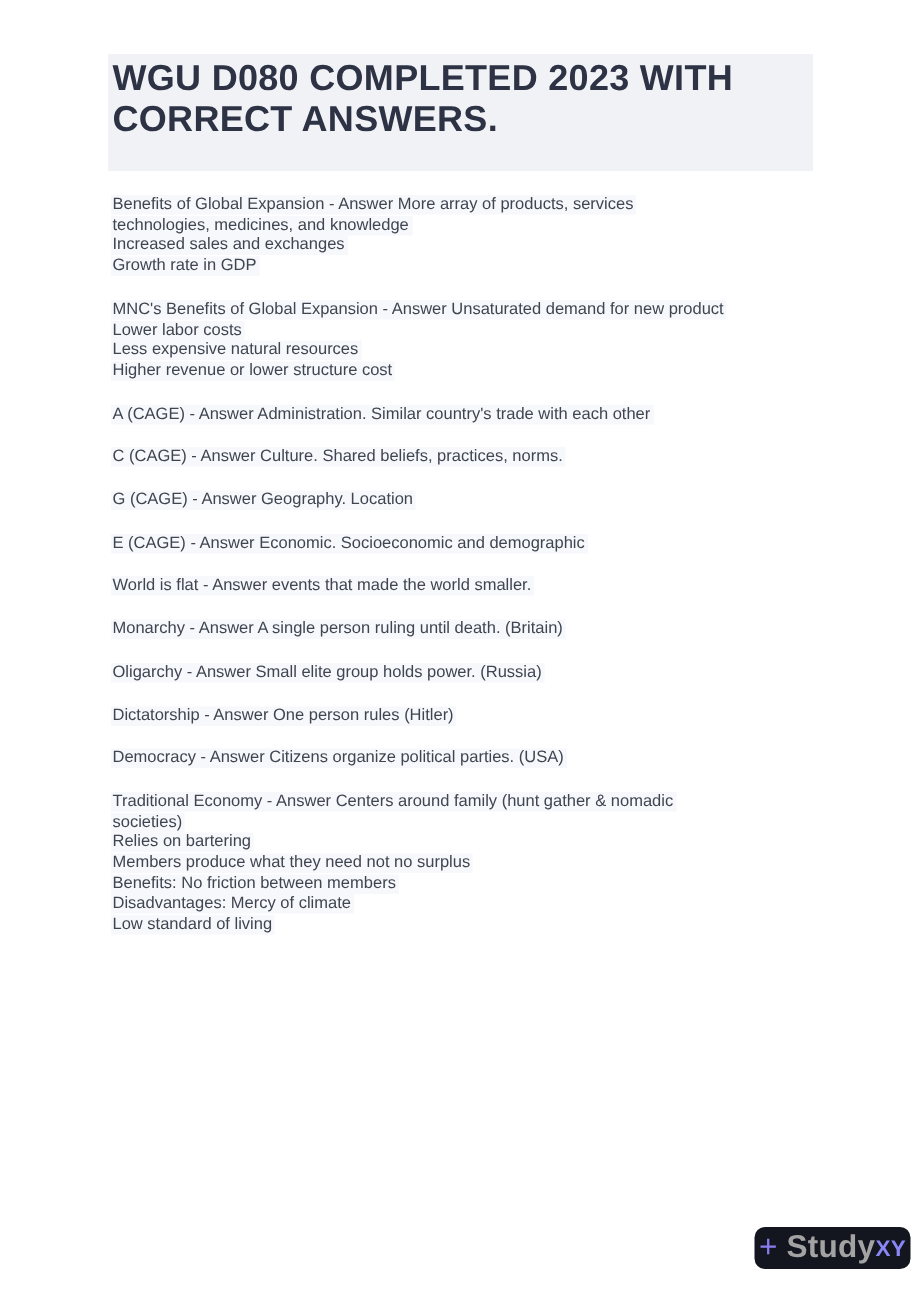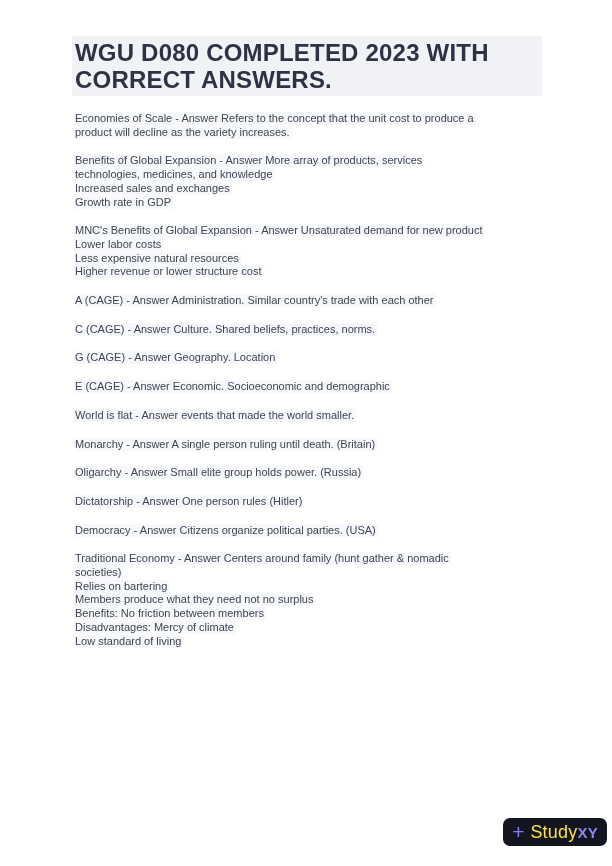--- a/index.html
+++ b/index.html
@@ -12,21 +12,21 @@
     font-family: "Liberation Sans", "DejaVu Sans", sans-serif;
   }
   .content {
     position: absolute;
     left: 72px;
     top: 36px;
     width: 474px;
   }
   .title {
     margin: 0 0 16px 0;
-    padding: 3px 4px 3px 3px;
+    padding: 3px 4px 21px 3px;
     width: 463px;
     background: #f1f2f6;
     color: #2d3344;
     font-size: 24px;
     font-weight: bold;
     line-height: 27px;
     letter-spacing: 0.2px;
     white-space: pre-wrap;
   }
   .para {
@@ -59,42 +59,40 @@
   }
   .badge .plus {
     color: #8a7cf0;
     font-size: 21px;
     font-weight: 400;
     line-height: 1;
     margin-right: 6px;
     margin-top: -2px;
   }
   .badge .study {
-    color: #fde047;
-    font-size: 18px;
-    font-weight: normal;
+    color: #a3a3a3;
+    font-size: 21px;
+    font-weight: bold;
     letter-spacing: 0.2px;
   }
   .badge .xy {
     color: #8a86f5;
     font-size: 15px;
     font-weight: bold;
     letter-spacing: 0.2px;
   }
 </style>
 </head>
 <body>
 
 <div class="page">
   <div class="content">
     <h1 class="title">WGU D080 COMPLETED 2023 WITH
 CORRECT ANSWERS.</h1>
 
-    <p class="para"><span class="hl">Economies of Scale - Answer Refers to the concept that the unit cost to produce a
-product will decline as the variety increases.</span></p>
     <p class="para"><span class="hl">Benefits of Global Expansion - Answer More array of products, services
 technologies, medicines, and knowledge
 Increased sales and exchanges
 Growth rate in GDP</span></p>
     <p class="para"><span class="hl">MNC's Benefits of Global Expansion - Answer Unsaturated demand for new product
 Lower labor costs
 Less expensive natural resources
 Higher revenue or lower structure cost</span></p>
     <p class="para"><span class="hl">A (CAGE) - Answer Administration. Similar country's trade with each other</span></p>
     <p class="para"><span class="hl">C (CAGE) - Answer Culture. Shared beliefs, practices, norms.</span></p>

